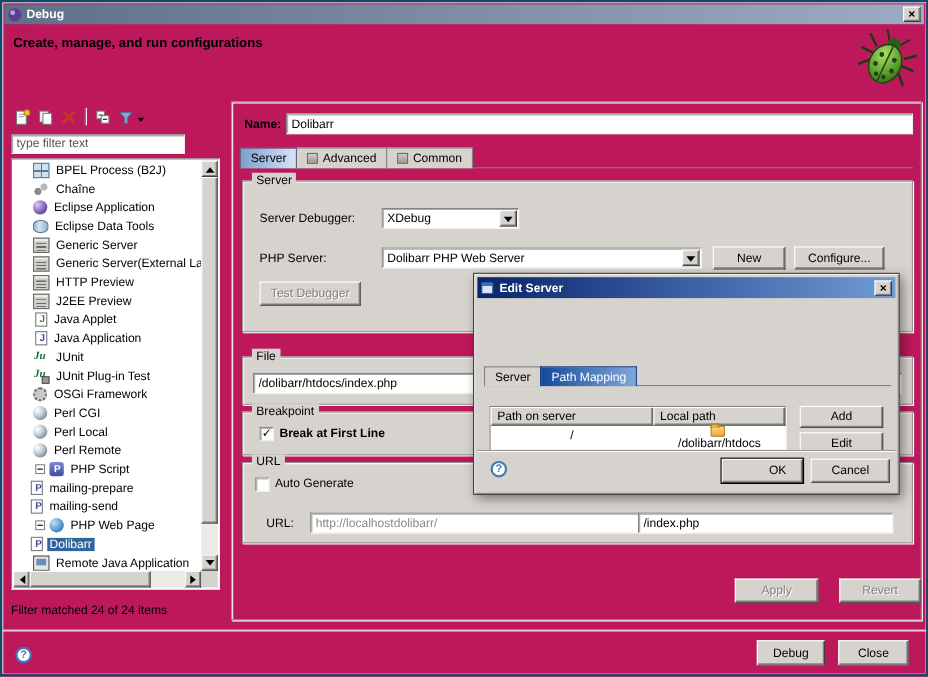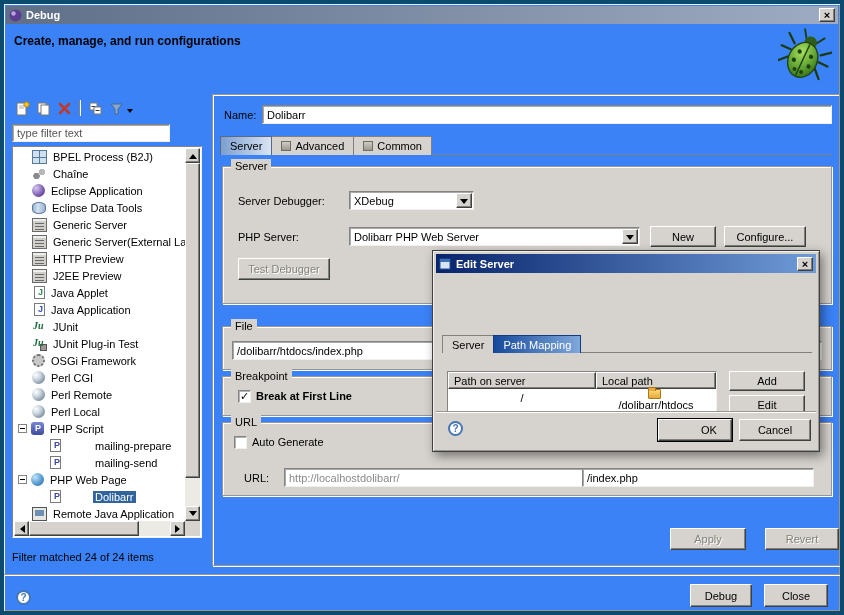--- a/index.html
+++ b/index.html
@@ -1,18 +1,18 @@
 <!DOCTYPE html>
 <html><head>
 <meta charset="utf-8">
 <style>
   *{margin:0;padding:0;box-sizing:border-box;}
   html,body{width:844px;height:615px;}
   body{font-family:"Liberation Sans","DejaVu Sans",sans-serif;font-size:11px;color:#000;background:#808080;}
-  .win{position:relative;width:844px;height:615px;background:#3b82f6;border:4px solid #0c4a6e;box-shadow:inset 1px 1px 0 #f2f0ec, inset -1px -1px 0 #9a968f;overflow:hidden;}
+  .win{position:relative;width:844px;height:615px;background:#be185d;border:2px solid #0c4a6e;box-shadow:inset 1px 1px 0 #f2f0ec, inset -1px -1px 0 #9a968f;overflow:hidden;}
 
   
   .titlebar{position:absolute;left:2px;top:2px;right:2px;height:18px;background:linear-gradient(90deg,#5f6f88,#9dacc2);display:flex;align-items:center;padding:0 3px;}
   .title-text{color:#fff;font-weight:bold;margin-left:4px;font-size:11px;}
   .winbtn{margin-left:auto;width:16px;height:14px;background:#d6d3ce;border:1px solid;border-color:#fff #404040 #404040 #fff;box-shadow:inset -1px -1px 0 #80807a;font-size:11px;line-height:12px;text-align:center;font-weight:bold;color:#000;cursor:default;}
 
   
   .header-text{position:absolute;left:10px;top:30px;font-size:12px;font-weight:bold;}
   .bug{position:absolute;right:8px;top:22px;}
 
@@ -41,22 +41,22 @@
   
   .tbar{position:absolute;left:8px;top:92px;width:190px;height:24px;display:flex;align-items:center;}
   .tbtn{width:21px;height:20px;display:flex;align-items:center;justify-content:center;}
   .tsep{width:2px;height:16px;border-left:1px solid #808080;border-right:1px solid #fff;margin:0 4px;}
   .tbdarr{width:0;height:0;border:3px solid transparent;border-top:4px solid #000;margin:8px 2px 0 0;}
 
   
   .tree{position:absolute;left:8px;top:142px;width:190px;height:392px;background:#fff;border:1px solid;border-color:#848484 #f2f0ec #f2f0ec #848484;overflow:hidden;}
   .treerows{position:absolute;left:1px;top:1px;right:16px;bottom:16px;overflow:hidden;}
   .trow{height:17px;display:flex;align-items:center;white-space:nowrap;padding-left:18px;}
-  .trow.parent{padding-left:4px;}
-  .trow.child{padding-left:34px;gap:28px;}
+  .trow.parent{padding-left:20px;}
+  .trow.child{padding-left:14px;}
   .tlabel{padding:0 2px;}
   .tlabel.sel{background:#31639c;color:#fff;}
   .exp{width:9px;height:9px;border:1px solid #848484;background:#fff;position:relative;margin-right:4px;flex:none;}
   .exp::after{content:"";position:absolute;left:1px;right:1px;top:3px;height:1px;background:#000;}
   .tico{width:15px;height:14px;display:inline-block;margin-right:4px;flex:none;position:relative;}
 
   .i-bpel{border:1px solid #5a7a9a;background:linear-gradient(90deg,transparent 6px,#5a7a9a 6px,#5a7a9a 7px,transparent 7px),linear-gradient(0deg,transparent 5px,#5a7a9a 5px,#5a7a9a 6px,transparent 6px),#cfe0ef;}
   .i-chain{background:radial-gradient(circle at 4.5px 9px,#8a8a8a 3px,transparent 3.5px),radial-gradient(circle at 10px 5px,#b8b8b8 3px,transparent 3.5px);}
   .i-eclipse{width:13px;height:13px;border-radius:50%;background:radial-gradient(circle at 4px 4px,#d7c8ef,#7a5ab0 60%,#46327a);}
   .i-data{width:14px;height:12px;margin-top:1px;background:linear-gradient(90deg,#9ab4d0,#d4e2f0 40%,#9ab4d0);border:1px solid #5a7a9a;border-radius:50%/35%;}
@@ -239,25 +239,25 @@
       <div class="trow">
           <span class="tico i-osgi"></span>
           <span class="tlabel">OSGi Framework</span>
         </div>
       <div class="trow">
           <span class="tico i-perl"></span>
           <span class="tlabel">Perl CGI</span>
         </div>
       <div class="trow">
           <span class="tico i-perl"></span>
+          <span class="tlabel">Perl Local</span>
+        </div>
+      <div class="trow">
+          <span class="tico i-perl"></span>
           <span class="tlabel">Perl Remote</span>
-        </div>
-      <div class="trow">
-          <span class="tico i-perl"></span>
-          <span class="tlabel">Perl Local</span>
         </div>
       <div class="trow parent">
           <span class="exp"></span>
           <span class="tico i-php"></span>
           <span class="tlabel">PHP Script</span>
         </div>
       <div class="trow child">
           <span class="tico i-page i-phpfile"></span>
           <span class="tlabel">mailing-prepare</span>
         </div>
@@ -297,21 +297,21 @@
           <span class="tri-rt"></span>
         </span>
     </div>
     <div class="sbcorner"></div>
   </div>
 
   <div class="lbl" style="left:8px;top:547px;">Filter matched 24 of 24 items</div>
 
   <div class="grp" style="left:208px;top:90px;width:628px;height:472px;"></div>
 
-  <div class="lbl" style="left:220px;top:105px;">Name:</div>
+  <div class="lbl" style="left:220px;top:105px;font-weight:bold;">Name:</div>
   <input class="tinput" style="left: 258px; top: 101px; width: 570px; height: 19px;" value="Dolibarr">
 
   <div class="tabbar" style="left:216px;top:132px;width:612px;">
     <span class="tab sel">
         <span>Server</span>
       </span>
     <span class="tab">
         <span class="tabico"></span>
         <span>Advanced</span>
       </span>

